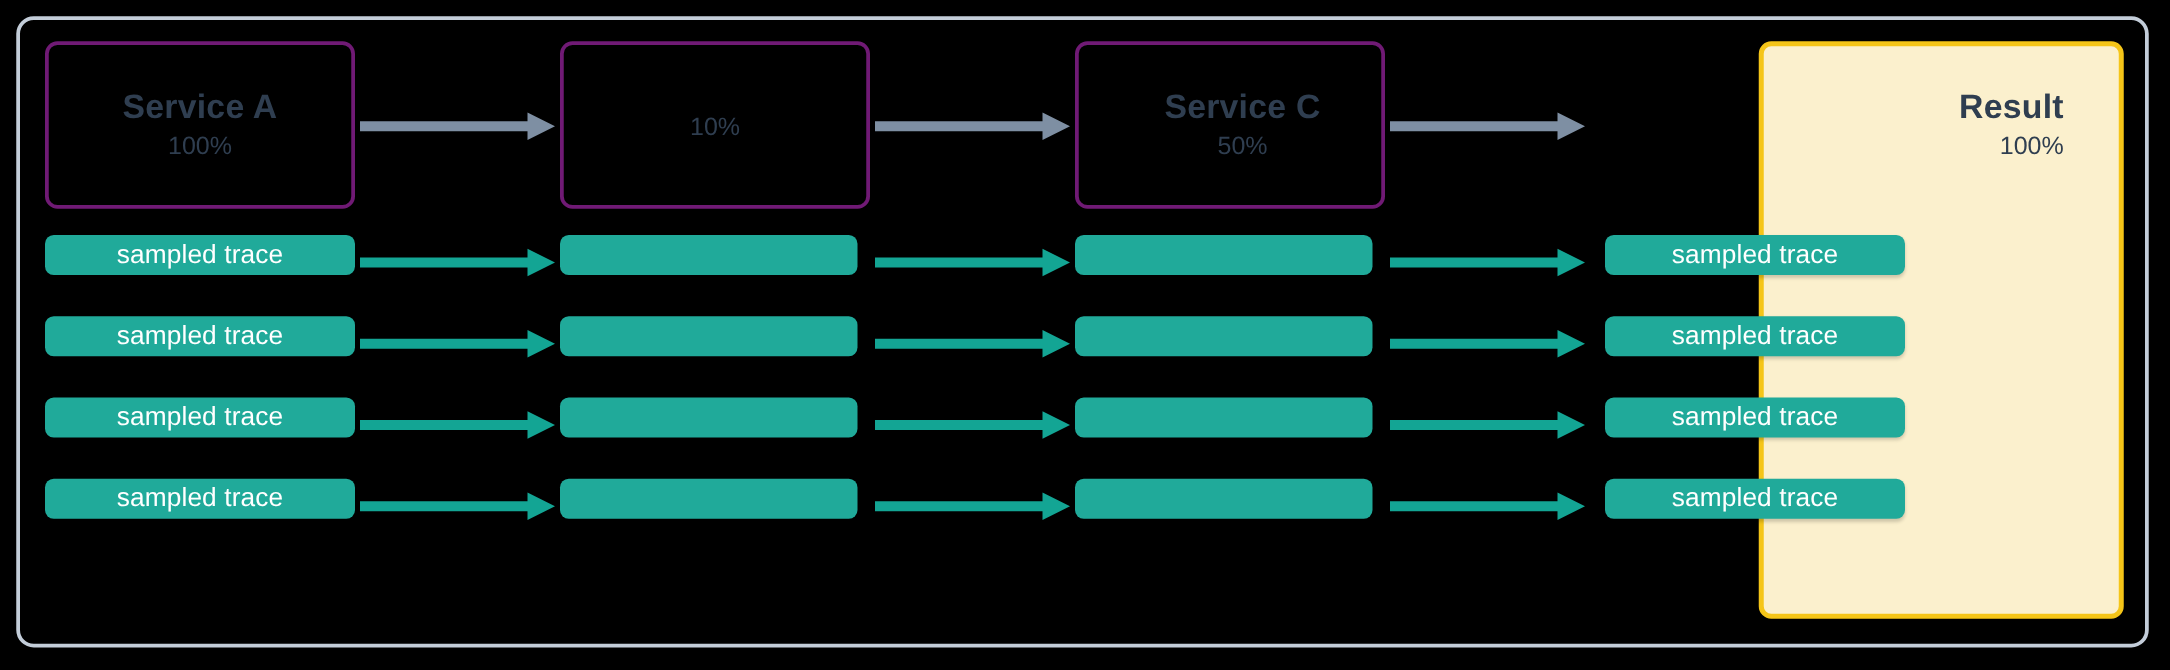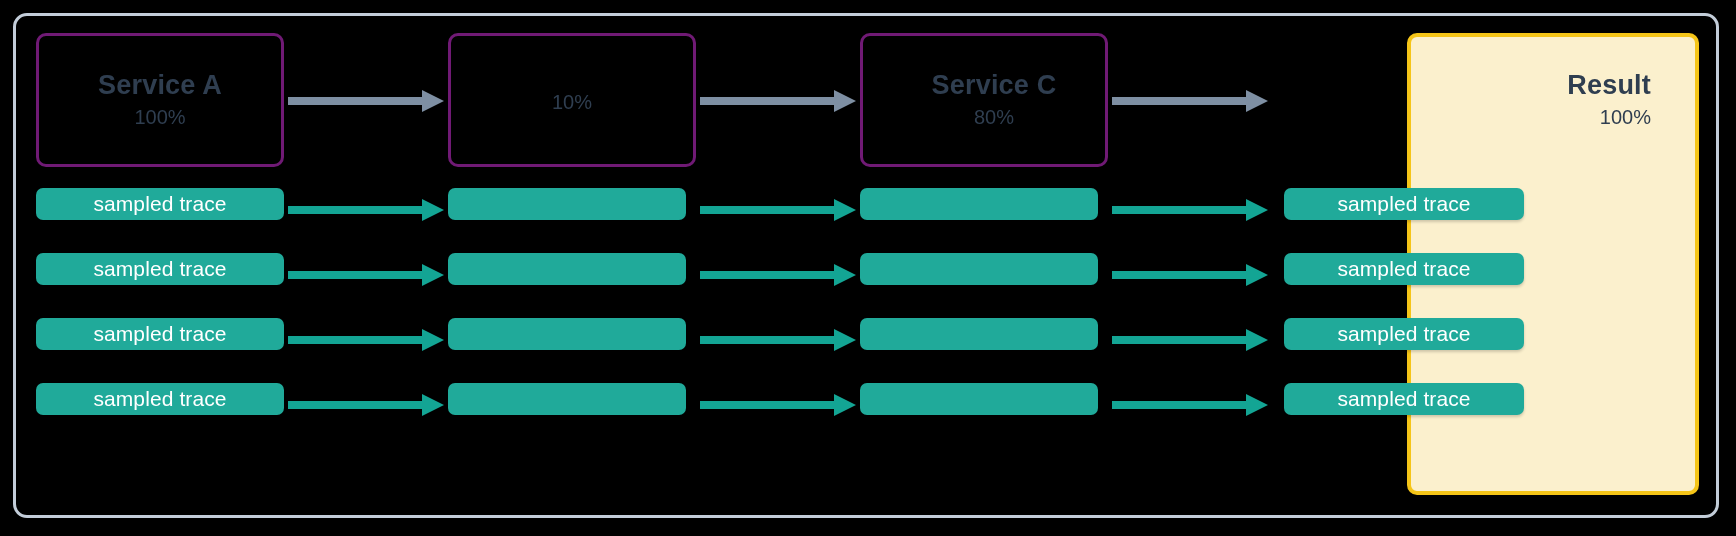--- a/index.html
+++ b/index.html
@@ -131,21 +131,21 @@
 
   <div class="service-box" style="left:36px;">
     <div class="service-title">Service A</div>
     <div class="service-pct">100%</div>
   </div>
   <div class="service-box" style="left:448px;">
     <div class="service-pct">10%</div>
   </div>
   <div class="service-box" style="left:860px;padding-left:20px;">
     <div class="service-title">Service C</div>
-    <div class="service-pct">80%</div>
+    <div class="service-pct">50%</div>
   </div>
 
   <div class="result-head">
     <div class="service-title">Result</div>
     <div class="service-pct">100%</div>
   </div>
 
   <div class="arrow" style="left:288px; top:89px; width:156px;">
     <svg width="156" height="24" viewBox="0 0 156 24">
       <path d="M0,8 L134,8 L134,1 L156,12 L134,23 L134,16 L0,16 Z" fill="#7e8fa3"></path>

